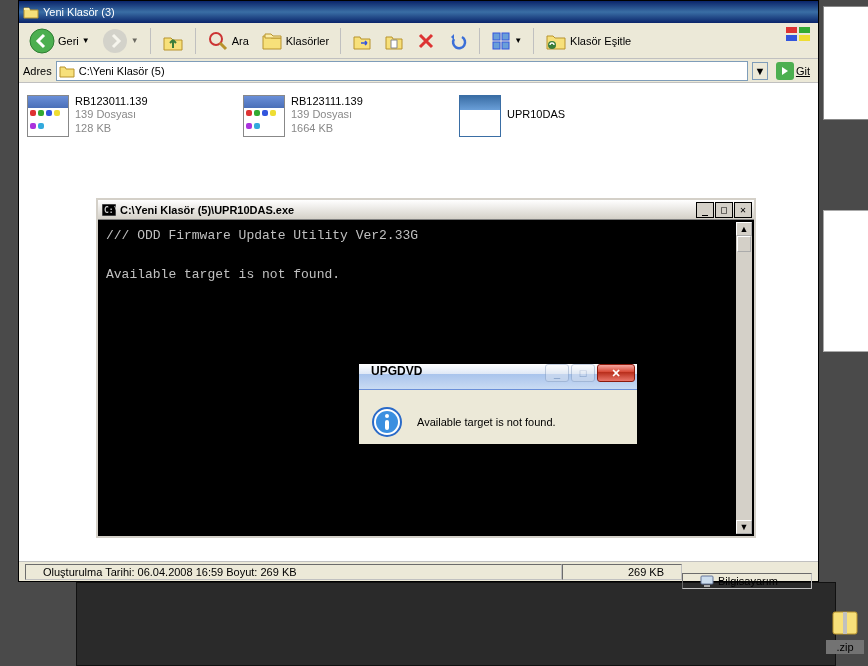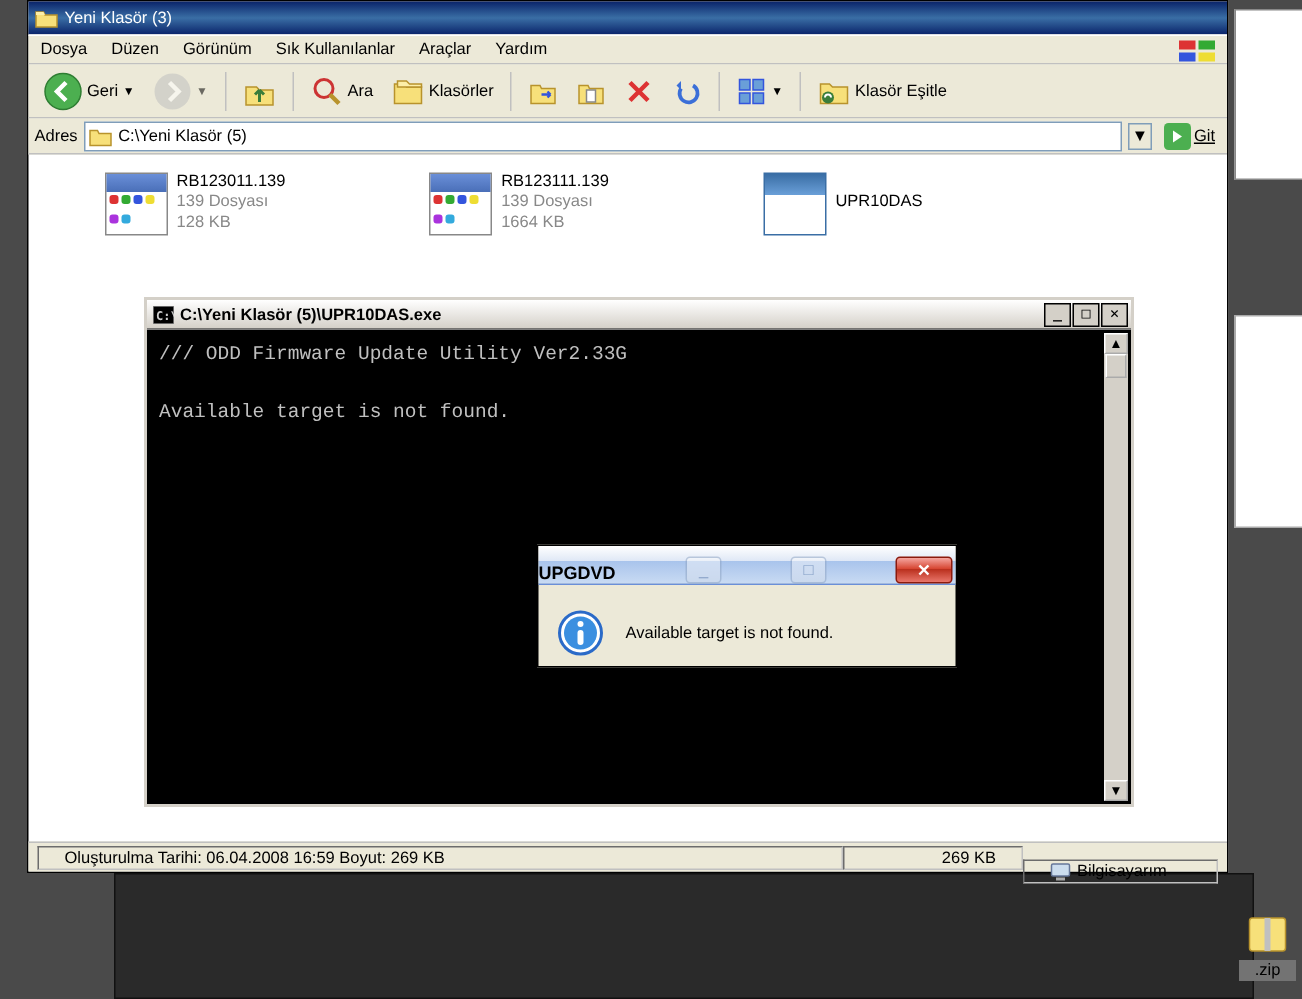--- a/index.html
+++ b/index.html
@@ -11,21 +11,21 @@
   .menubar span { padding:2px 8px; cursor:default; }
   .flag { position:absolute; right:4px; top:24px; width:30px; height:18px; }
   .toolbar { height:36px; background:#ece9d8; display:flex; align-items:center; gap:4px; padding:2px 6px; border-bottom:1px solid #c0c0c0; }
   .tb-btn { display:flex; align-items:center; gap:3px; padding:2px 4px; }
   .sep { width:1px; height:26px; background:#c0c0c0; margin:0 3px; }
   .addrbar { height:24px; background:#ece9d8; display:flex; align-items:center; padding:2px 4px; border-bottom:1px solid #c0c0c0; gap:4px; }
   .addr-input { flex:1; display:flex; align-items:center; background:#fff; border:1px solid #7f9db9; height:20px; padding:0 2px; }
   .addr-drop { width:16px; height:18px; background:#ece9d8; border:1px solid #7f9db9; display:flex; align-items:center; justify-content:center; }
   .go-btn { display:flex; align-items:center; gap:2px; padding:0 4px;text-decoration:underline; }
   .files { padding:10px 6px; display:flex; gap:6px; height:80px; }
-  .file { display:flex; width:210px; align-items:flex-start; gap:6px; padding:2px;justify-content:center; }
+  .file { display:flex; width:210px; align-items:flex-start; gap:6px; padding:2px; }
   .file-ico { width:42px; height:42px; border:1px solid #888; background:#fff; display:flex; flex-direction:column; }
   .file-ico .hdr { height:12px; background:linear-gradient(#6a8fd8,#4a6fb8); }
   .file-ico .body { flex:1; display:flex; flex-wrap:wrap; padding:2px; gap:2px; }
   .dot { width:6px; height:6px; border-radius:2px; }
   .file-txt .name { color:#000; }
   .file-txt .meta { color:#888; line-height:1.3; }
   .exe-ico { width:42px; height:42px; border:1px solid #3a6ea5; background:#fff; display:flex; flex-direction:column; }
   .exe-ico .hdr { height:14px; background:linear-gradient(#3a6ea5,#6a9fd8); }
   .statusbar { position:absolute; bottom:0; left:0; right:0; height:20px; background:#ece9d8; border-top:1px solid #c0c0c0; display:flex; align-items:center; padding:0 6px; }
   .statusbar .cell { border:1px inset #c0c0c0; padding:1px 17px; height:16px; display:flex; align-items:center; }
@@ -33,21 +33,21 @@
   .console { position:absolute; left:96px; top:198px; width:660px; height:340px; border:2px solid #d4d0c8; background:#000; }
   .con-title { height:20px; background:linear-gradient(#fff,#d4d0c8); display:flex; align-items:center; padding:0 2px; border-bottom:1px solid #808080; }
   .con-title .txt { flex:1; font-weight:bold; color:#000; padding-left:2px; display:flex; align-items:center; gap:4px;}
   .con-btns { display:flex; }
   .con-btn { width:18px; height:16px; background:#d4d0c8; border:1px solid #000; margin-left:1px; display:flex; align-items:center; justify-content:center; font-family:monospace; font-size:10px; font-weight:bold; }
   .con-body { font-family:"Lucida Console","Courier New",monospace; color:#c0c0c0; font-size:13px; padding:6px 8px; line-height:1.5; white-space:pre; }
   .con-scroll { position:absolute; right:2px; top:22px; bottom:2px; width:16px; background:#d4d0c8; }
   .con-thumb { width:14px; height:16px; background:#d4d0c8; border:1px outset #fff; margin:0 auto; }
 
   .dialog { position:absolute; left:358px; top:363px; width:280px; border:1px solid #000; background:#ece9d8; box-shadow:2px 2px 4px rgba(0,0,0,.4); }
-  .dlg-title { height:26px; background:linear-gradient(#fff 0%,#dfe8f6 40%,#a9c4ec 41%,#c9dbf3 100%); display:flex; align-items:flex-end; padding:0 2px 0 0; border-bottom:1px solid #6a8fd8;gap:44px; }
+  .dlg-title { height:26px; background:linear-gradient(#fff 0%,#dfe8f6 40%,#a9c4ec 41%,#c9dbf3 100%); display:flex; align-items:flex-start; padding:0 2px 0 12px; border-bottom:1px solid #6a8fd8; }
   .dlg-title .t { flex:1; color:#000; font-weight:bold; font-size:12px; }
   .dlg-close { width:38px; height:18px; background:linear-gradient(#f5a6a0,#d64531 45%,#b92e1c 46%,#e9766a); border:1px solid #8b1a0d; border-radius:3px; color:#fff; display:flex; align-items:center; justify-content:center; font-weight:bold; font-size:11px; }
   .dlg-min,.dlg-max { width:24px; height:18px; background:linear-gradient(#fdfdfd,#cfd9ea); border:1px solid #8aa0c0; border-radius:3px; margin-right:2px; display:flex; align-items:center; justify-content:center; color:#4a6a9a; opacity:.5;}
   .dlg-body { padding:16px 12px 6px; display:flex; align-items:center; gap:14px; }
   .info-ico { width:32px; height:32px; }
   .dlg-foot { text-align:center; padding:6px 0 14px; }
   .ok-btn { width:82px; height:22px; background:#ece9d8; border:1px solid #003c74; font-size:11px; }
 
   .bg-partials { position:absolute; right:0; top:0; width:45px; height:666px; }
   .bg1 { position:absolute; left:0; top:6px; right:0; height:114px; background:#fff; border:1px solid #888; border-right:none; }
@@ -77,28 +77,20 @@
 <div class="explorer">
 
   <div class="titlebar">
     <svg class="tb-ico" viewBox="0 0 16 14">
         <path fill="#f7e07a" stroke="#b8932c" d="M1 3h5l1 2h8v8H1z"></path>
         <path fill="#fceea8" d="M1 3h5l1 2H1z"></path>
       </svg>
     <span>Yeni Klasör (3)</span>
   </div>
 
-  <div class="menubar">
-    <span>Dosya</span>
-    <span>Düzen</span>
-    <span>Görünüm</span>
-    <span>Sık Kullanılanlar</span>
-    <span>Araçlar</span>
-    <span>Yardım</span>
-  </div>
   <svg class="flag" viewBox="0 0 30 18">
     <rect x="2" y="2" width="11" height="6" fill="#d33"></rect>
       <rect x="15" y="2" width="11" height="6" fill="#3a3"></rect>
     <rect x="2" y="10" width="11" height="6" fill="#35d"></rect>
       <rect x="15" y="10" width="11" height="6" fill="#ed3"></rect>
   </svg>
 
   <div class="toolbar">
     <div class="tb-btn">
       <svg width="26" height="26">

